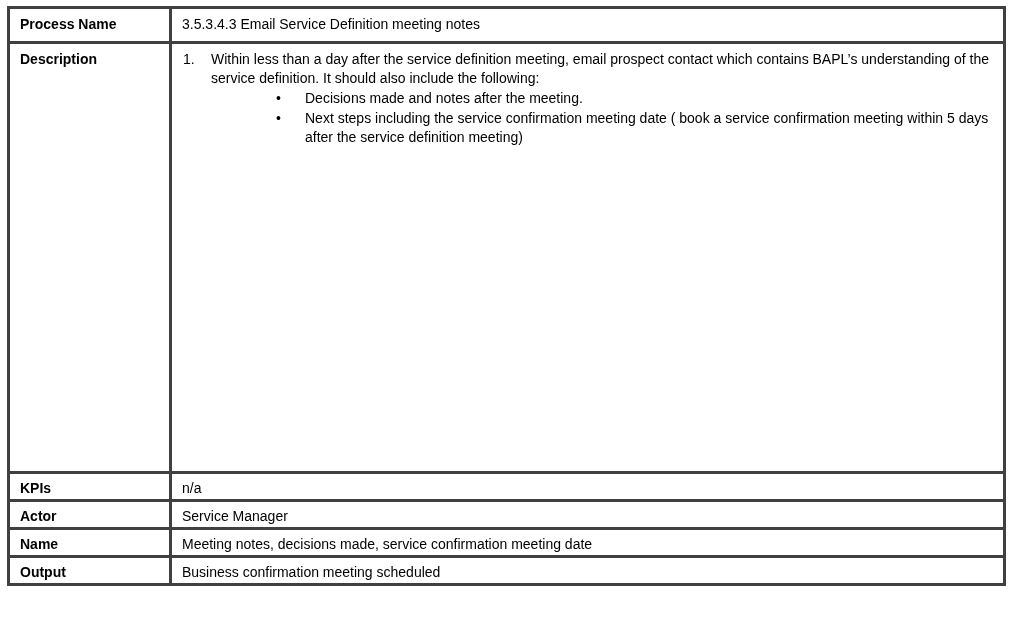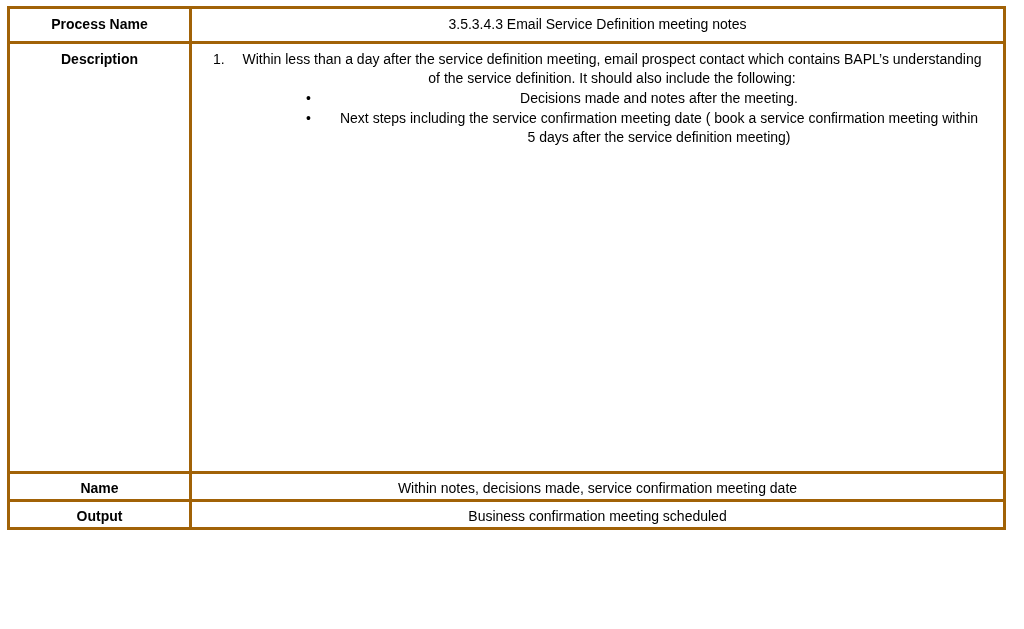--- a/index.html
+++ b/index.html
@@ -18,25 +18,24 @@
     }
     .tbl {
       position: absolute;
       left: 7px;
       top: 6px;
       width: 999px;
       border-collapse: collapse;
       table-layout: fixed;
     }
     .tbl td {
-      border: 3px solid #a16207;
+      border: 3px solid #404040;
       vertical-align: top;
-      padding: 0 20px;
+      padding: 0 10px;
       line-height: 18px;
-      text-align: center;
     }
     .tbl td.label {
       width: 139px;
       font-weight: bold;
     }
     .tbl tr.r-name td { height: 26px; padding-top: 6px; }
     .tbl tr.r-desc td { height: 421px; padding-top: 6px; margin-top: 42px; }
     .tbl tr.r-short td { height: 19px; padding-top: 5px; padding-bottom: 1px; }
     .title-val { font-weight: normal; }
     .desc-item {
@@ -88,21 +87,29 @@
           <span>Decisions made and notes after the meeting.</span>
         </li>
         <li class="bullet">
           <span class="bullet-dot">•</span>
           <span>Next steps including the service confirmation meeting date ( book a service confirmation meeting within 5 days after the service definition meeting)</span>
         </li>
       </ul>
     </td>
   </tr>
   <tr class="r-short">
+    <td class="label">KPIs</td>
+    <td>n/a</td>
+  </tr>
+  <tr class="r-short">
+    <td class="label">Actor</td>
+    <td>Service Manager</td>
+  </tr>
+  <tr class="r-short">
     <td class="label">Name</td>
-    <td>Within notes, decisions made, service confirmation meeting date</td>
+    <td>Meeting notes, decisions made, service confirmation meeting date</td>
   </tr>
   <tr class="r-short">
     <td class="label">Output</td>
     <td>Business confirmation meeting scheduled</td>
   </tr>
 </tbody>
   </table>
 
 </body></html>

